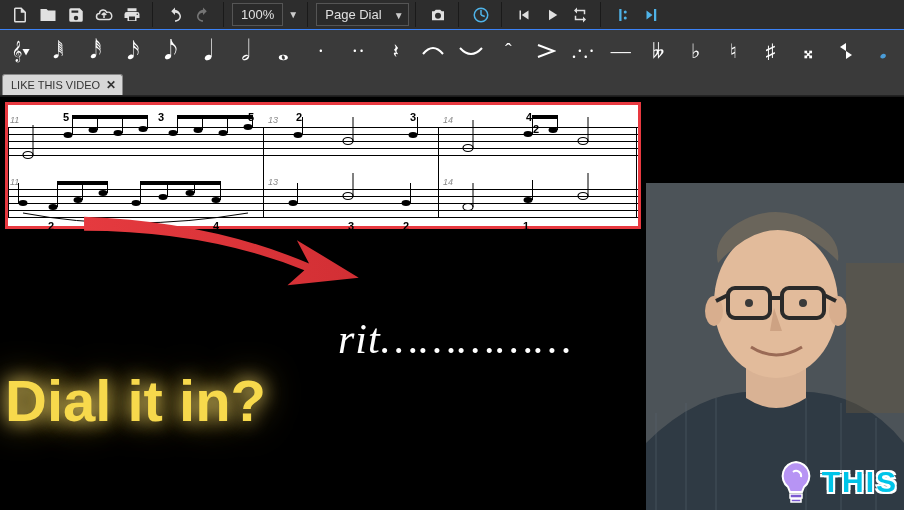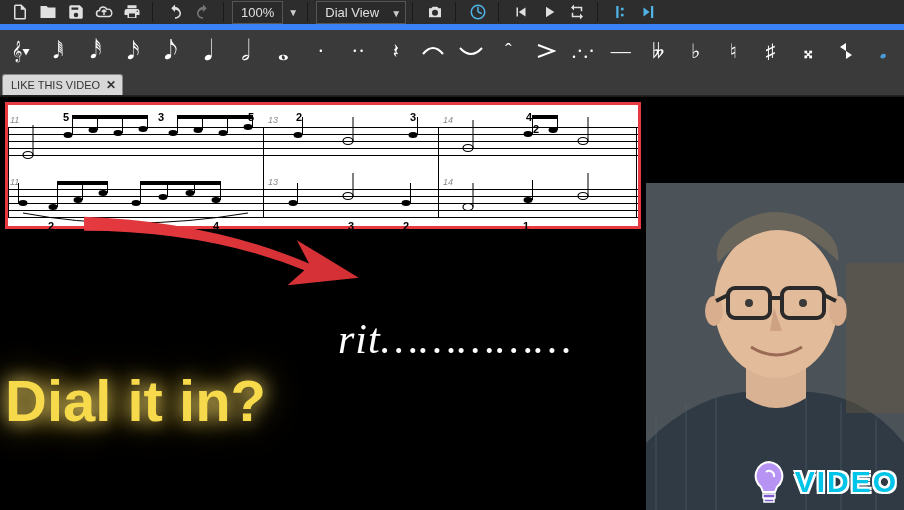--- a/index.html
+++ b/index.html
@@ -1,19 +1,19 @@
 <!DOCTYPE html>
 <html><head>
 <meta charset="utf-8">
 <style>
 * { margin: 0; padding: 0; box-sizing: border-box; font-family: Arial, Helvetica, sans-serif; }
 body { width: 904px; height: 510px; background: #1a1a1a; overflow: hidden; position: relative; }
 
 
-.toolbar { background: #2d2d2d; border-bottom: 6px solid #3b82f6; display: flex; align-items: center; padding: 2px 0 2px 0; height: 30px; gap: 2px; }
+.toolbar { background: #2d2d2d; border-bottom: 1px solid #3b82f6; display: flex; align-items: center; padding: 2px 0 2px 0; height: 30px; gap: 2px; }
 .tb-group { display: flex; align-items: center; gap: 0; padding: 0 6px; border-right: 1px solid #1a1a1a; height: 100%; }
 .tb-group:last-child { border-right: none; }
 .tb-btn { width: 28px; height: 26px; display: flex; align-items: center; justify-content: center; color: #e0e0e0; font-size: 16px; cursor: pointer; border-radius: 2px; }
 .tb-btn svg { width: 18px; height: 18px; fill: #e0e0e0; }
 .tb-btn.accent svg { fill: #4fb3e8; }
 .tb-btn.disabled { opacity: 0.4; }
 .zoom { display: flex; align-items: center; gap: 2px; }
 .zoom-label { color: #e0e0e0; font-size: 13px; padding: 3px 8px; border: 1px solid #555; background: #2a2a2a; }
 .zoom-dd { width: 16px; color: #ccc; font-size: 10px; text-align: center; }
 .view-sel { color: #e0e0e0; font-size: 13px; padding: 3px 26px 3px 8px; border: 1px solid #555; background: #2a2a2a; position: relative; }
@@ -100,21 +100,21 @@
       </div>
   </div>
   <div class="tb-group">
     <div class="zoom">
       <span class="zoom-label">100%</span>
       <span class="zoom-dd">▼</span>
     </div>
   </div>
   <div class="tb-group">
     <div class="view-sel">
-      <span>Dial View</span>
+      <span>Page Dial</span>
       <span class="view-dd">▼</span>
     </div>
   </div>
   <div class="tb-group">
     <div class="tb-btn">
         <svg viewBox="0 0 24 24">
           <path d="M4 7h3l2-2h6l2 2h3v12H4V7zm8 10a4 4 0 1 0 0-8 4 4 0 0 0 0 8z"></path>
         </svg>
       </div>
   </div>
@@ -407,16 +407,16 @@
   </div>
 
   <div class="wm">
     <div class="wm-bulb">
       <svg viewBox="0 0 40 44">
         <path d="M20 2 a14 14 0 0 1 8 25 l -2 5 h-12 l -2 -5 a14 14 0 0 1 8 -25" fill="#b794f4" stroke="#fff" stroke-width="2"></path>
         <path d="M14 34 h12 v4 h-12z M15 39 h10 v3 h-10z" fill="#7c5bd1" stroke="#fff" stroke-width="1.5"></path>
         <path d="M17 12 a5 5 0 0 1 8 5" fill="none" stroke="#fff" stroke-width="2"></path>
       </svg>
     </div>
-    <div class="wm-text">VIDEO</div>
+    <div class="wm-text">THIS</div>
   </div>
 
 </div>
 
 </body></html>

